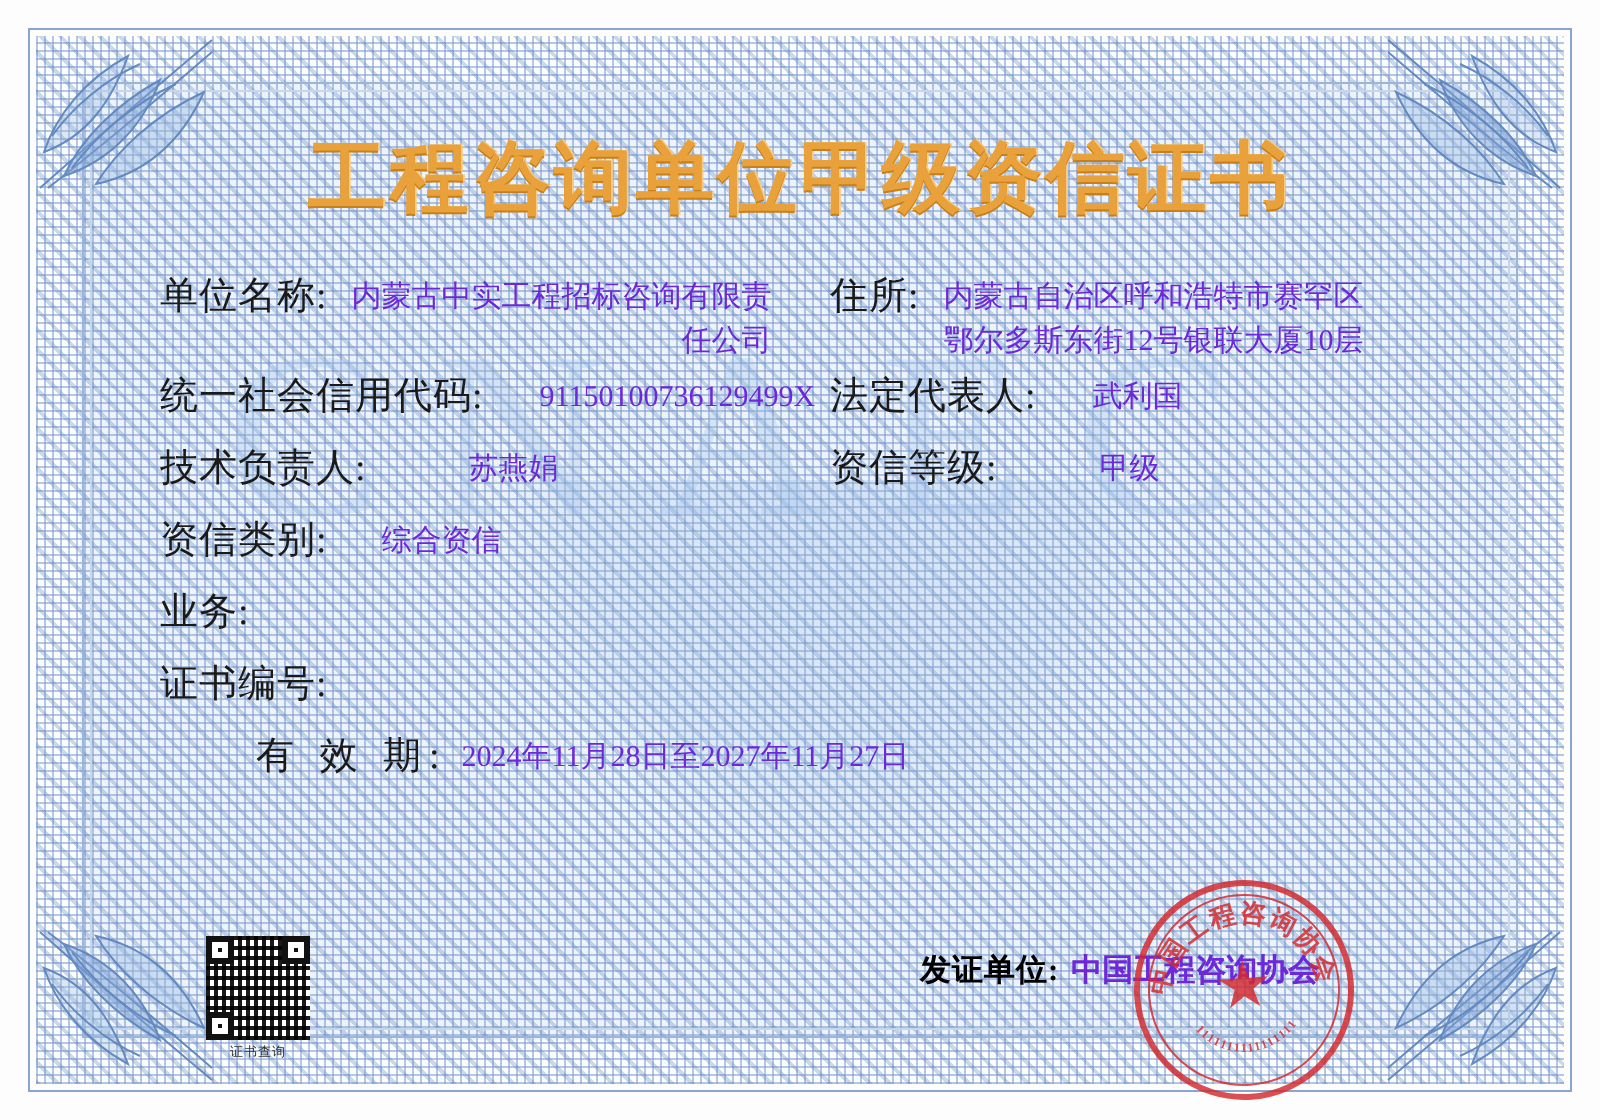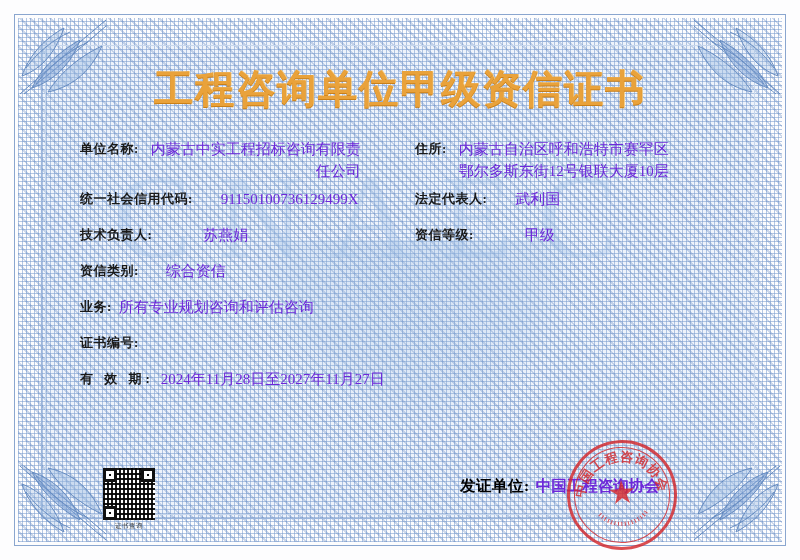--- a/index.html
+++ b/index.html
@@ -127,22 +127,22 @@
     height: 260px;
   }
   .row {
     position: absolute;
     display: flex;
     align-items: flex-start;
     font-family: "Liberation Serif", serif;
     color: #1a1a1a;
   }
   .lbl {
-    font-size: 13px;
-    font-weight: 700;
+    font-size: 19px;
+    font-weight: 400;
     white-space: nowrap;
     letter-spacing: 0.5px;
     line-height: 22px;
   }
   .val {
     font-size: 15px;
     margin-left: 7px;
     line-height: 22px;
     color: #6d28d9;
     text-align: right;
@@ -153,21 +153,21 @@
   .col-right { left: 415px; }
 
   .r1 { top: 8px; }
   .r2 { top: 58px; gap: 21px; }
   .r3 { top: 94px; gap: 44px; }
   .r4 { top: 130px; gap: 20px; }
   .r5 { top: 166px; }
   .r6 { top: 202px; }
   .r7 { top: 238px; }
 
-  .lbl.sp { letter-spacing: 4px; }
+  .lbl.sp { letter-spacing: 4px; padding-left: 48px; }
 
   
   .issuer {
     position: absolute;
     left: 460px; top: 475px;
     display: flex;
     align-items: baseline;
     font-family: "Liberation Serif", serif;
   }
   .issuer .lbl { font-size: 15.5px; font-weight: 700; }
@@ -346,21 +346,20 @@
       <span class="val">甲级</span>
     </div>
 
     <div class="row col-left r4">
       <span class="lbl">资信类别:</span>
       <span class="val">综合资信</span>
     </div>
 
     <div class="row col-left r5">
       <span class="lbl">业务:</span>
-      <span class="val">所有专业规划咨询和评估咨询</span>
     </div>
 
     <div class="row col-left r6">
       <span class="lbl">证书编号:</span>
     </div>
 
     <div class="row col-left r7">
       <span class="lbl sp">有 效 期:</span>
       <span class="val">2024年11月28日至2027年11月27日</span>
     </div>

